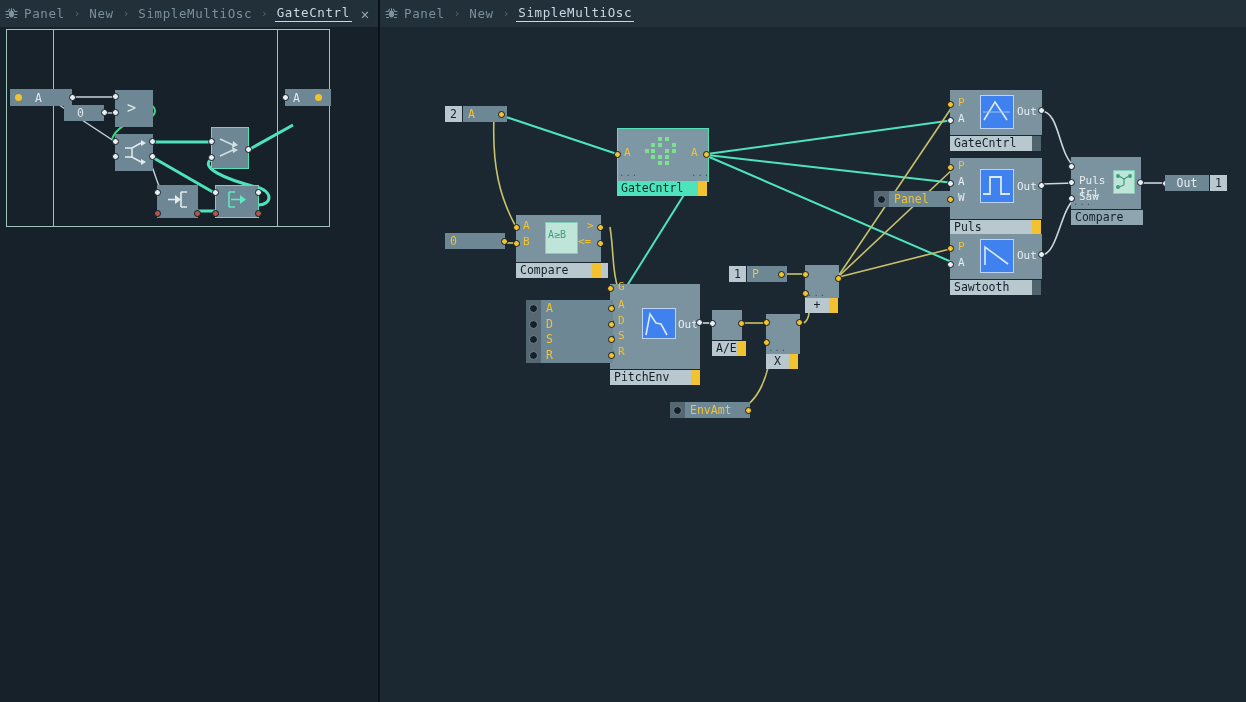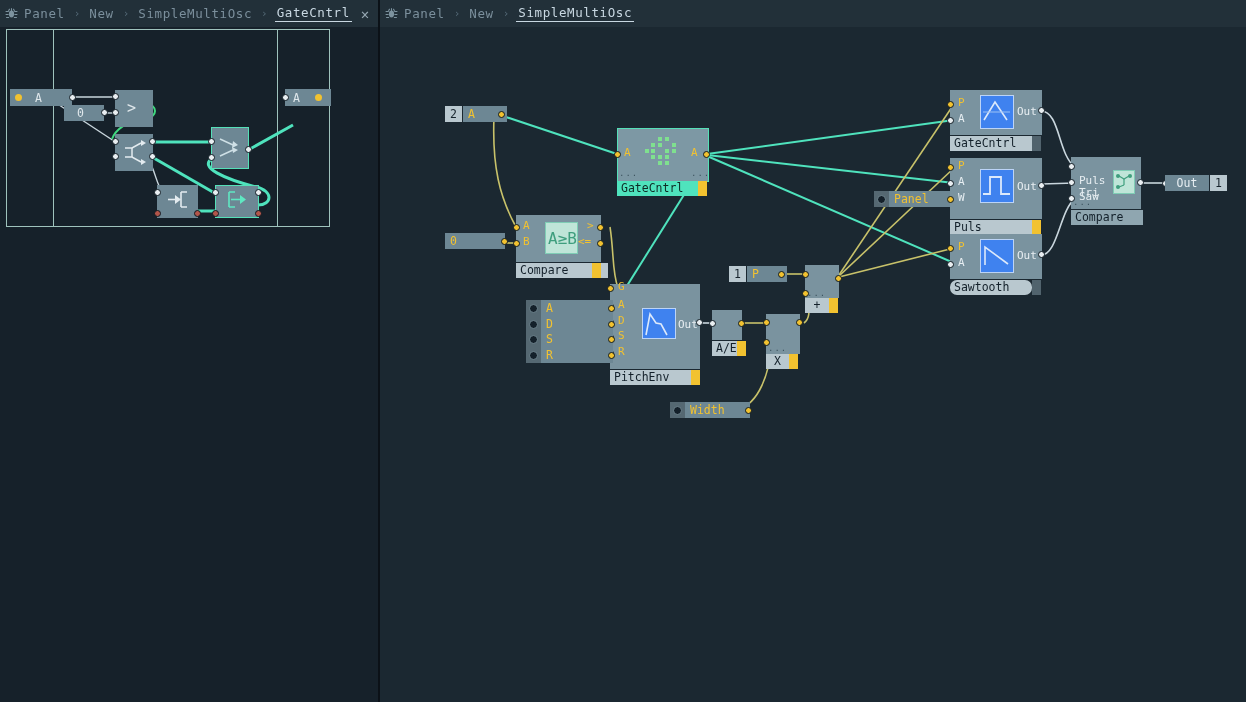--- a/index.html
+++ b/index.html
@@ -333,21 +333,21 @@
         <div class="nbody" style="width:85px;height:47px;"></div>
         <div class="port" style="left:-3px;top:9px;"></div>
         <div class="pname" style="left:7px;top:6px;">A</div>
         <div class="port" style="left:-3px;top:25px;"></div>
         <div class="pname" style="left:7px;top:22px;">B</div>
         <div class="port" style="left:81px;top:9px;"></div>
         <div class="pname" style="left:71px;top:6px;">&gt;</div>
         <div class="port" style="left:81px;top:25px;"></div>
         <div class="pname" style="left:62px;top:22px;">&lt;=</div>
         <div class="tile mint" style="left:29px;top:7px;width:33px;height:32px;">
-          <div style="position:absolute;left:2px;top:6px;font-size:16px;color:#3f9e7e;font-family:'DejaVu Sans Mono',monospace;">A≥B</div>
+          <div style="position:absolute;left:2px;top:6px;font-size:10px;color:#3f9e7e;font-family:'DejaVu Sans Mono',monospace;">A≥B</div>
         </div>
         <div class="label" style="left:0;top:48px;width:92px;">Compare</div>
         <div class="lbtn" style="left:76px;top:48px;"></div>
       </div>
 
       <div class="node" style="left:230px;top:257px;">
         <div class="nbody" style="width:90px;height:85px;"></div>
         <div class="port" style="left:-3px;top:1px;"></div>
         <div class="pname" style="left:8px;top:-2px;">G</div>
         <div class="port" style="left:-3px;top:19px;"></div>
@@ -429,21 +429,21 @@
         <div class="port" style="left:30px;top:10px;"></div>
         <div class="dots" style="left:2px;top:26px;">...</div>
         <div class="label" style="left:0;top:33px;width:24px;text-align:center;padding-left:0;">+</div>
         <div class="lbtn" style="left:24px;top:33px;"></div>
       </div>
 
       <div class="node" style="left:290px;top:375px;">
         <div class="knob">
             <i></i>
           </div>
-        <div class="vbox" style="left:15px;top:0;width:65px;">Width</div>
+        <div class="vbox" style="left:15px;top:0;width:65px;">EnvAmt</div>
         <div class="port" style="left:75px;top:5px;"></div>
       </div>
 
       <div class="node" style="left:494px;top:164px;">
         <div class="knob">
             <i></i>
           </div>
         <div class="vbox" style="left:15px;top:0;width:65px;">Panel</div>
         <div class="port" style="left:75px;top:5px;"></div>
       </div>
@@ -491,21 +491,21 @@
         <div class="pname" style="left:8px;top:8px;">P</div>
         <div class="port w" style="left:-3px;top:27px;"></div>
         <div class="pname w" style="left:8px;top:24px;">A</div>
         <div class="tile blue" style="left:30px;top:5px;width:34px;height:34px;">
           <svg width="32" height="32" style="display:block;">
             <path d="M4,25 L4,7 L27,24" stroke="#dce9fb" stroke-width="1.6" fill="none"></path>
           </svg>
         </div>
         <div class="pname w" style="left:67px;top:17px;">Out</div>
         <div class="port w" style="left:88px;top:17px;"></div>
-        <div class="label" style="left:0;top:46px;width:82px;border-radius:7px;">Sawtooth</div>
+        <div class="label" style="left:0;top:46px;width:82px;">Sawtooth</div>
         <div class="lbtn grey" style="left:82px;top:46px;"></div>
       </div>
 
       <div class="node" style="left:691px;top:130px;">
         <div class="nbody" style="width:70px;height:52px;"></div>
         <div class="port w" style="left:-3px;top:6px;"></div>
         <div class="pname w" style="left:8px;top:3px;margin-top:28px;">Tri</div>
         <div class="port w" style="left:-3px;top:22px;"></div>
         <div class="pname w" style="left:8px;top:19px;">Puls</div>
         <div class="port w" style="left:-3px;top:38px;"></div>

